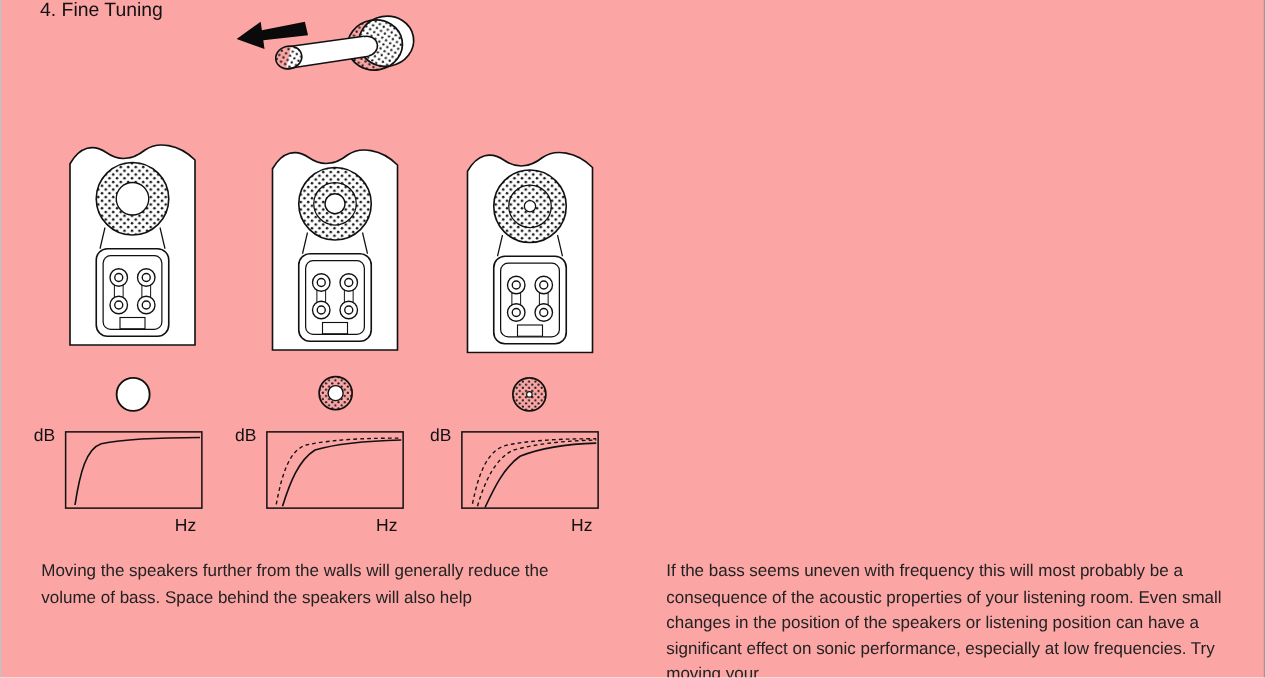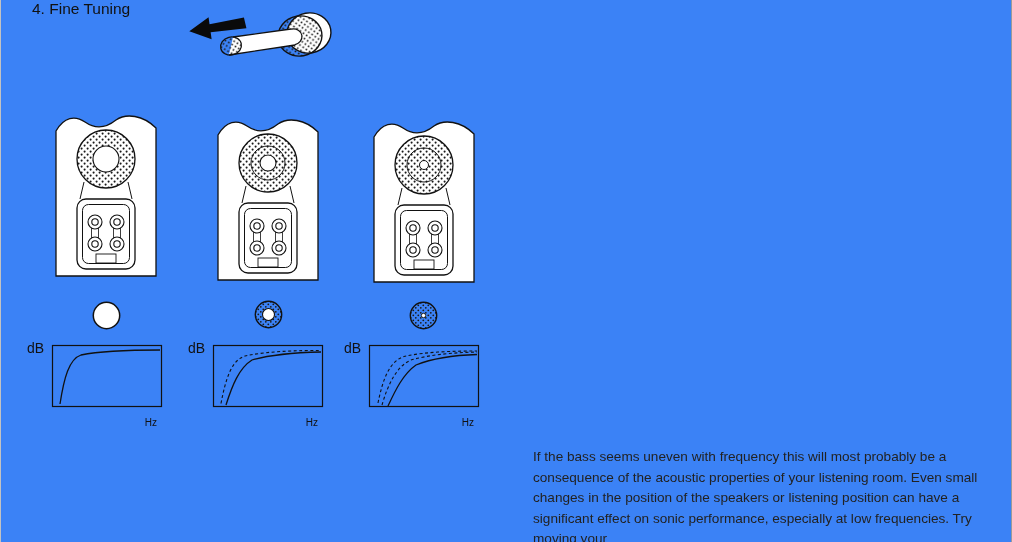--- a/index.html
+++ b/index.html
@@ -1,28 +1,28 @@
 <!DOCTYPE html>
 <html><head>
 <meta charset="utf-8">
 <style>
   * { margin:0; padding:0; box-sizing:border-box; }
   html,body { background:#ffffff; }
   .page {
     position:relative; width:1012px; height:542px; overflow:hidden;
-    background:#3b82f6; color:#1c1c1c;
+    background:#fca5a5; color:#1c1c1c;
     font-family:"Liberation Sans", sans-serif;
     border-left:1px solid #c2c2c2; border-right:1px solid #9a9a9a;
   }
   .title { position:absolute; left:31px; top:0px; font-size:15.5px; color:#111; }
   .fig { position:absolute; }
   svg { display:block; }
   .graph { position:absolute; width:112px; height:64px; }
   .graph .db { position:absolute; left:-24px; top:-4px; font-size:14px; color:#111; }
-  .graph .hz { position:absolute; right:6px; bottom:-20px; font-size:10px; color:#111; }
+  .graph .hz { position:absolute; right:6px; bottom:-20px; font-size:14px; color:#111; }
   .col { position:absolute; top:447px; font-size:13.6px; line-height:20.5px; color:#222; }
   .col p { margin:0 0 8px 0; }
   .col-left { left:32px; width:452px; }
   .col-right { left:532px; width:456px; }
 </style>
 </head>
 <body>
 
 <div class="page">
 
@@ -200,18 +200,19 @@
     <svg width="112" height="64" viewBox="0 0 112 64">
       <rect x="1.5" y="1.5" width="109" height="61" fill="none" stroke="#111" stroke-width="1.2"></rect>
       <path d="M20,62 C27,47 35,30 48,21 C68,13 92,11 109,10.5" fill="none" stroke="#111" stroke-width="1.3"></path>
       <path d="M10,59 C15,34 22,17 36,12.5 C58,7.5 88,7 109,7" fill="none" stroke="#111" stroke-width="1.1" stroke-dasharray="3 2.5"></path>
       <path d="M14,61 C20,40 29,22 43,16 C64,10 90,8.5 109,8" fill="none" stroke="#111" stroke-width="1.1" stroke-dasharray="3 2.5"></path>
     </svg>
     <span class="hz">Hz</span>
   </div>
 
   <div class="col col-left">
+    <p>Moving the speakers further from the walls will generally reduce the volume of bass. Space behind the speakers will also help</p>
   </div>
   <div class="col col-right">
     <p>If the bass seems uneven with frequency this will most probably be a consequence of the acoustic properties of your listening room. Even small changes in the position of the speakers or listening position can have a significant effect on sonic performance, especially at low frequencies. Try moving your</p>
   </div>
 
 </div>
 
 </body></html>

